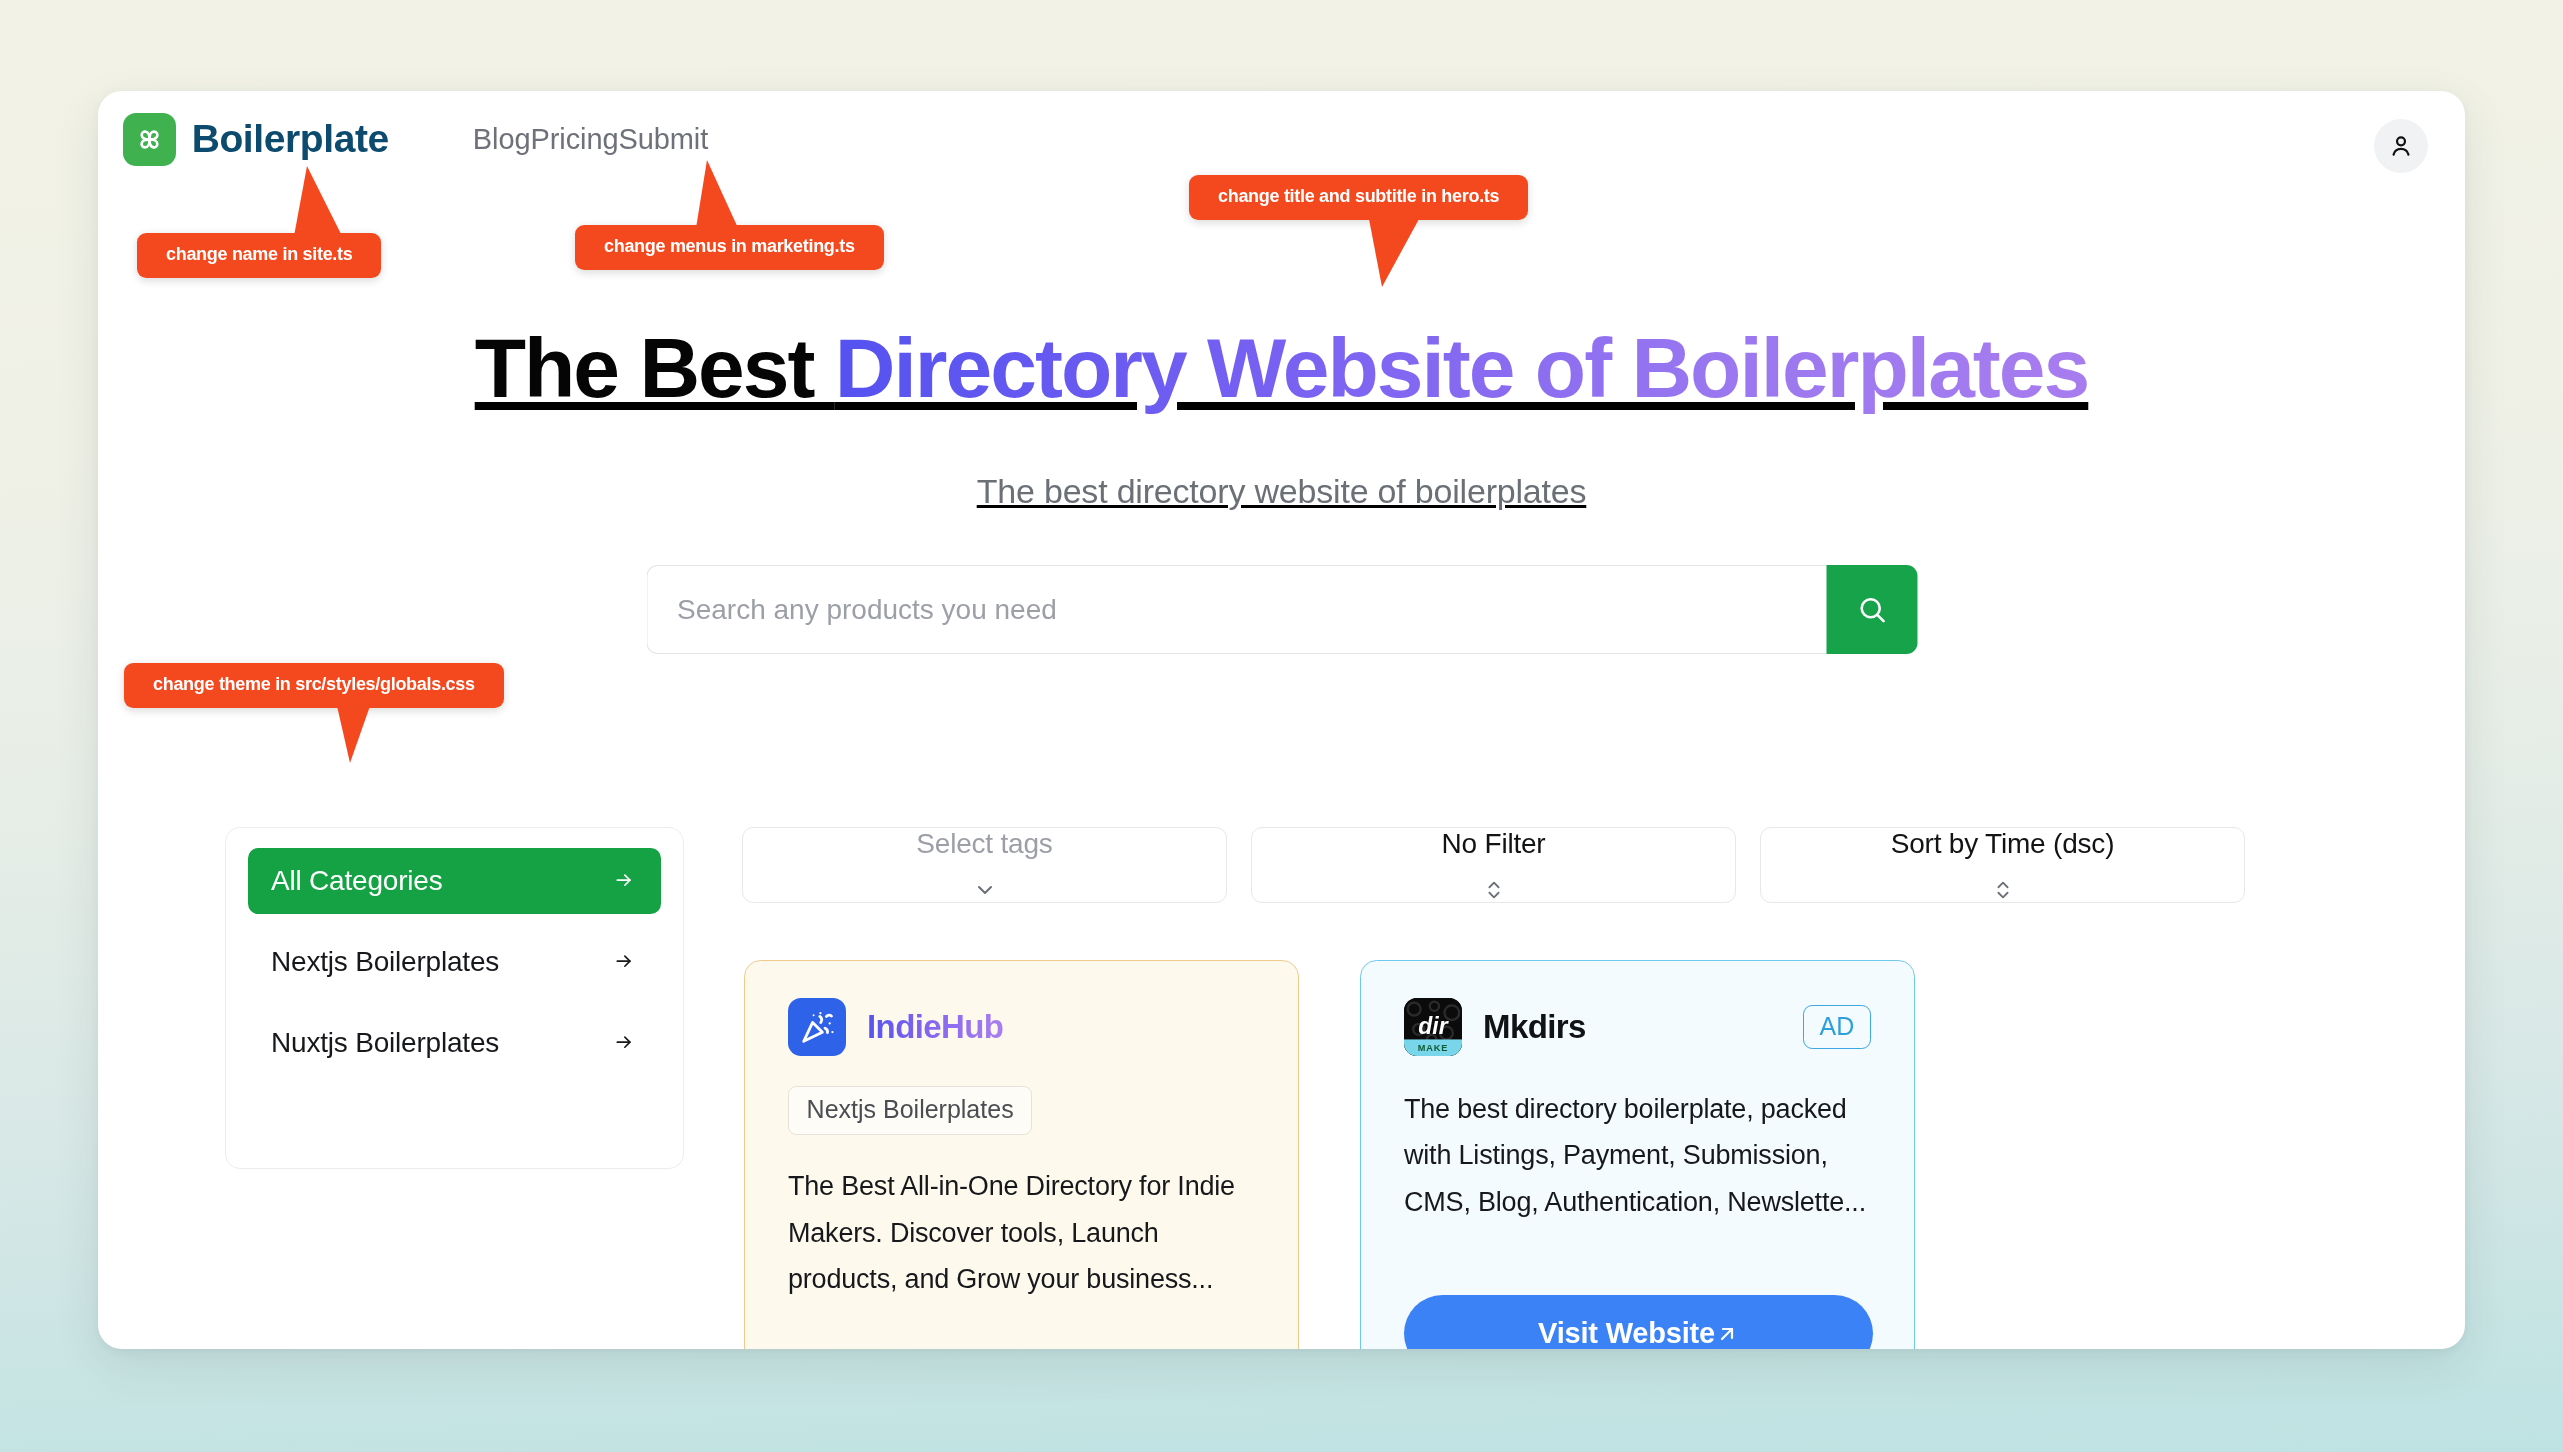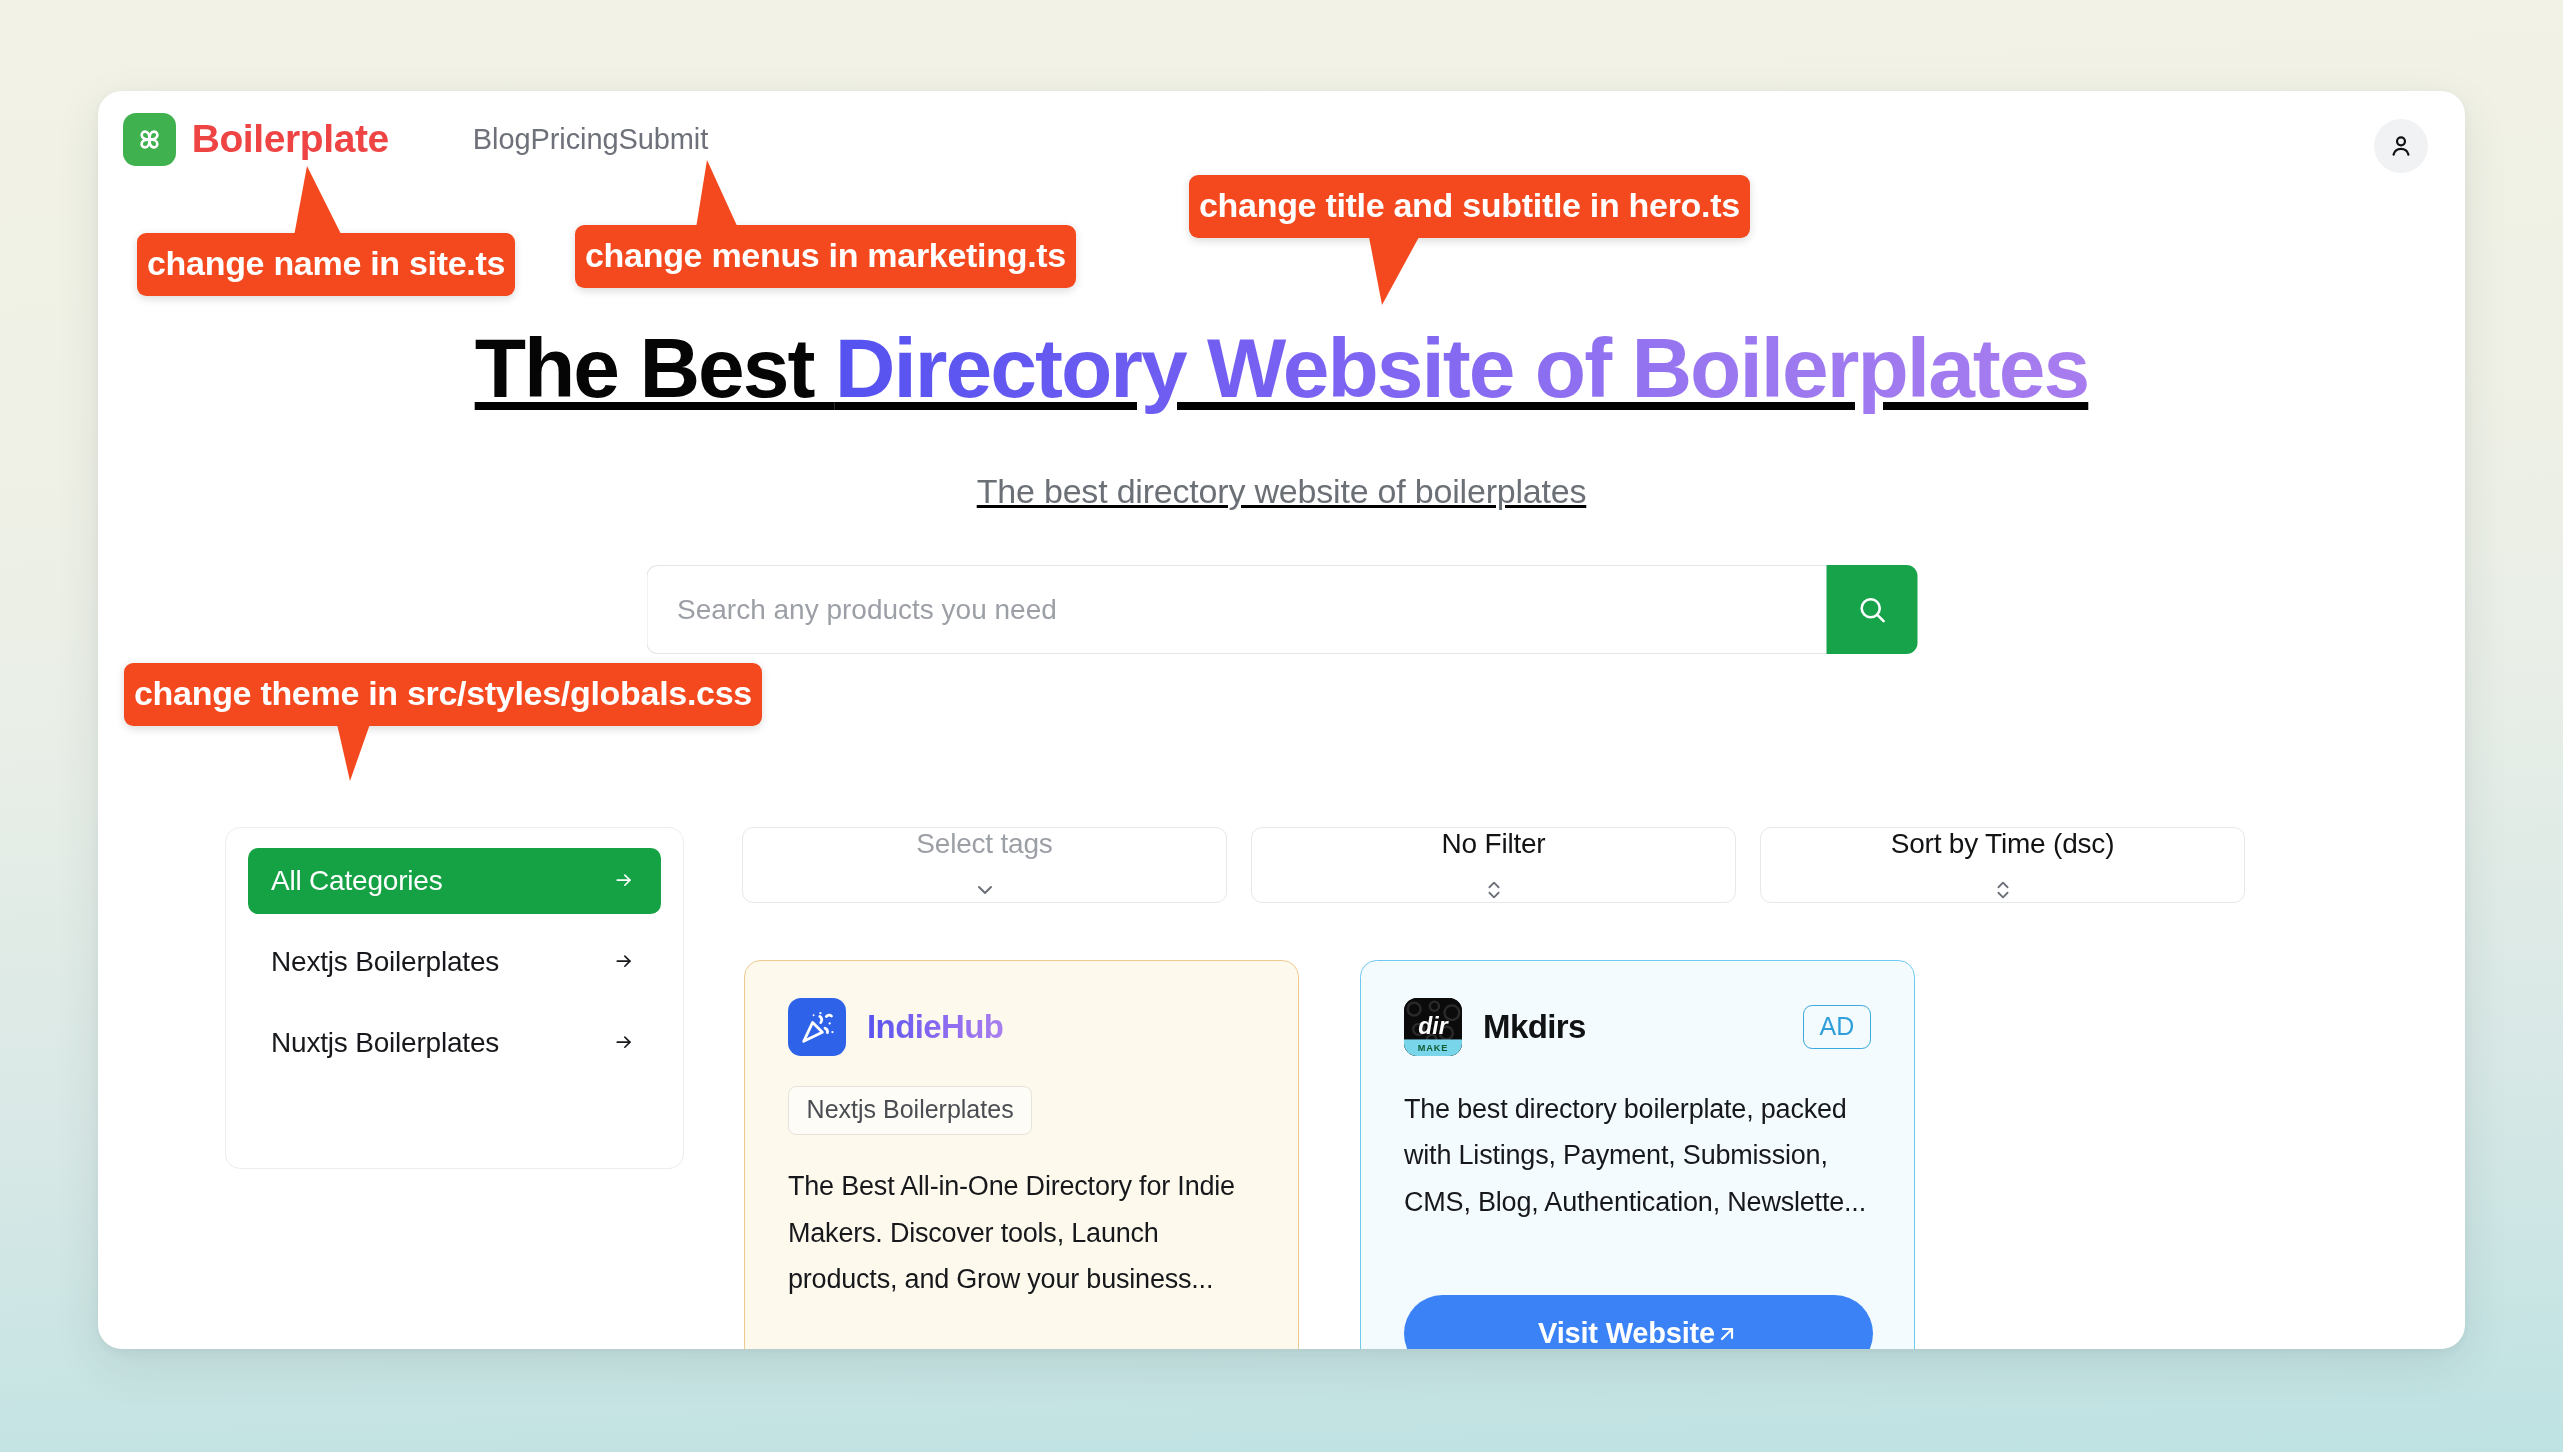--- a/index.html
+++ b/index.html
@@ -32,21 +32,21 @@
   }
   .brand { display: flex; align-items: center; margin-left: 25px; }
   .brand-logo {
     width: 53px; height: 53px; border-radius: 13px;
     background: #3FB24F;
     display: flex; align-items: center; justify-content: center;
     flex: none;
   }
   .brand-name {
     margin-left: 15.7px;
-    font-size: 39px; font-weight: 700; color: #ef4444;
+    font-size: 39px; font-weight: 700; color: #0c4a6e;
     letter-spacing: -0.4px;
   }
   .nav { display: flex; align-items: center; margin-left: 84px; }
   .nav-link {
     font-size: 29px; color: #6e7179; letter-spacing: -0.1px;
     cursor: pointer;
   }
   .avatar {
     position: absolute; right: 37px; top: 28px;
     width: 54px; height: 54px; border-radius: 50%;
@@ -210,23 +210,23 @@
     font-family: inherit;
     display: flex; align-items: center; justify-content: center; 
     cursor: pointer;
   }
 
   
   .callout {
     position: absolute;
     background: #F4491E;
     color: #fff;
-    font-size: 34px; font-weight: 700; letter-spacing: -0.3px;
+    font-size: 18px; font-weight: 700; letter-spacing: -0.3px;
     border-radius: 9.2px;
-    padding: 11px 10px 13px;
+    padding: 11px 29px 13px;
     white-space: nowrap;
     box-shadow: 0 2.8px 8.3px rgba(0,0,0,.14);
     z-index: 30;
   }
   .tail { position: absolute; width: 0; height: 0; }
 
   .co-site { left: 137px; top: 233px; }
   .co-site .tail {
     left: 157px; top: -67px;
     border-left: 13px solid transparent;

